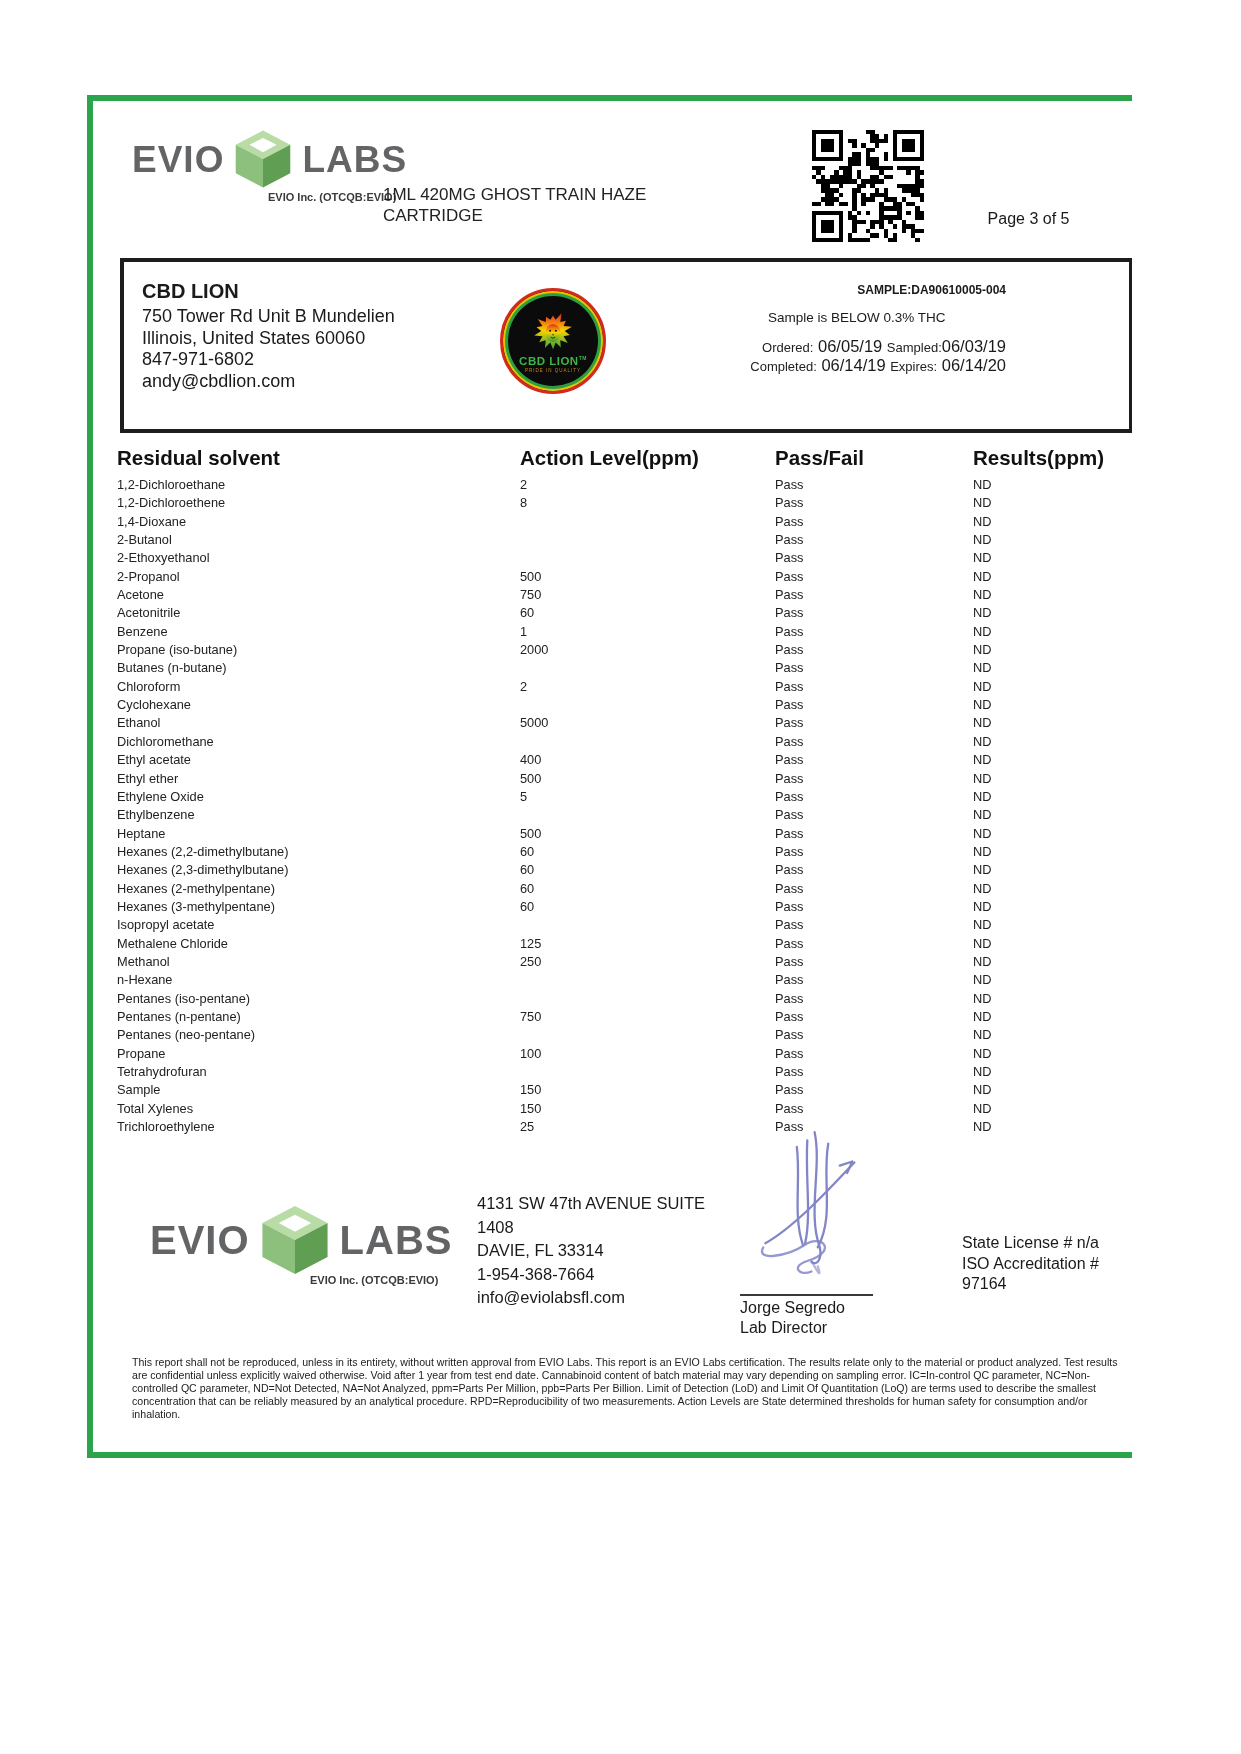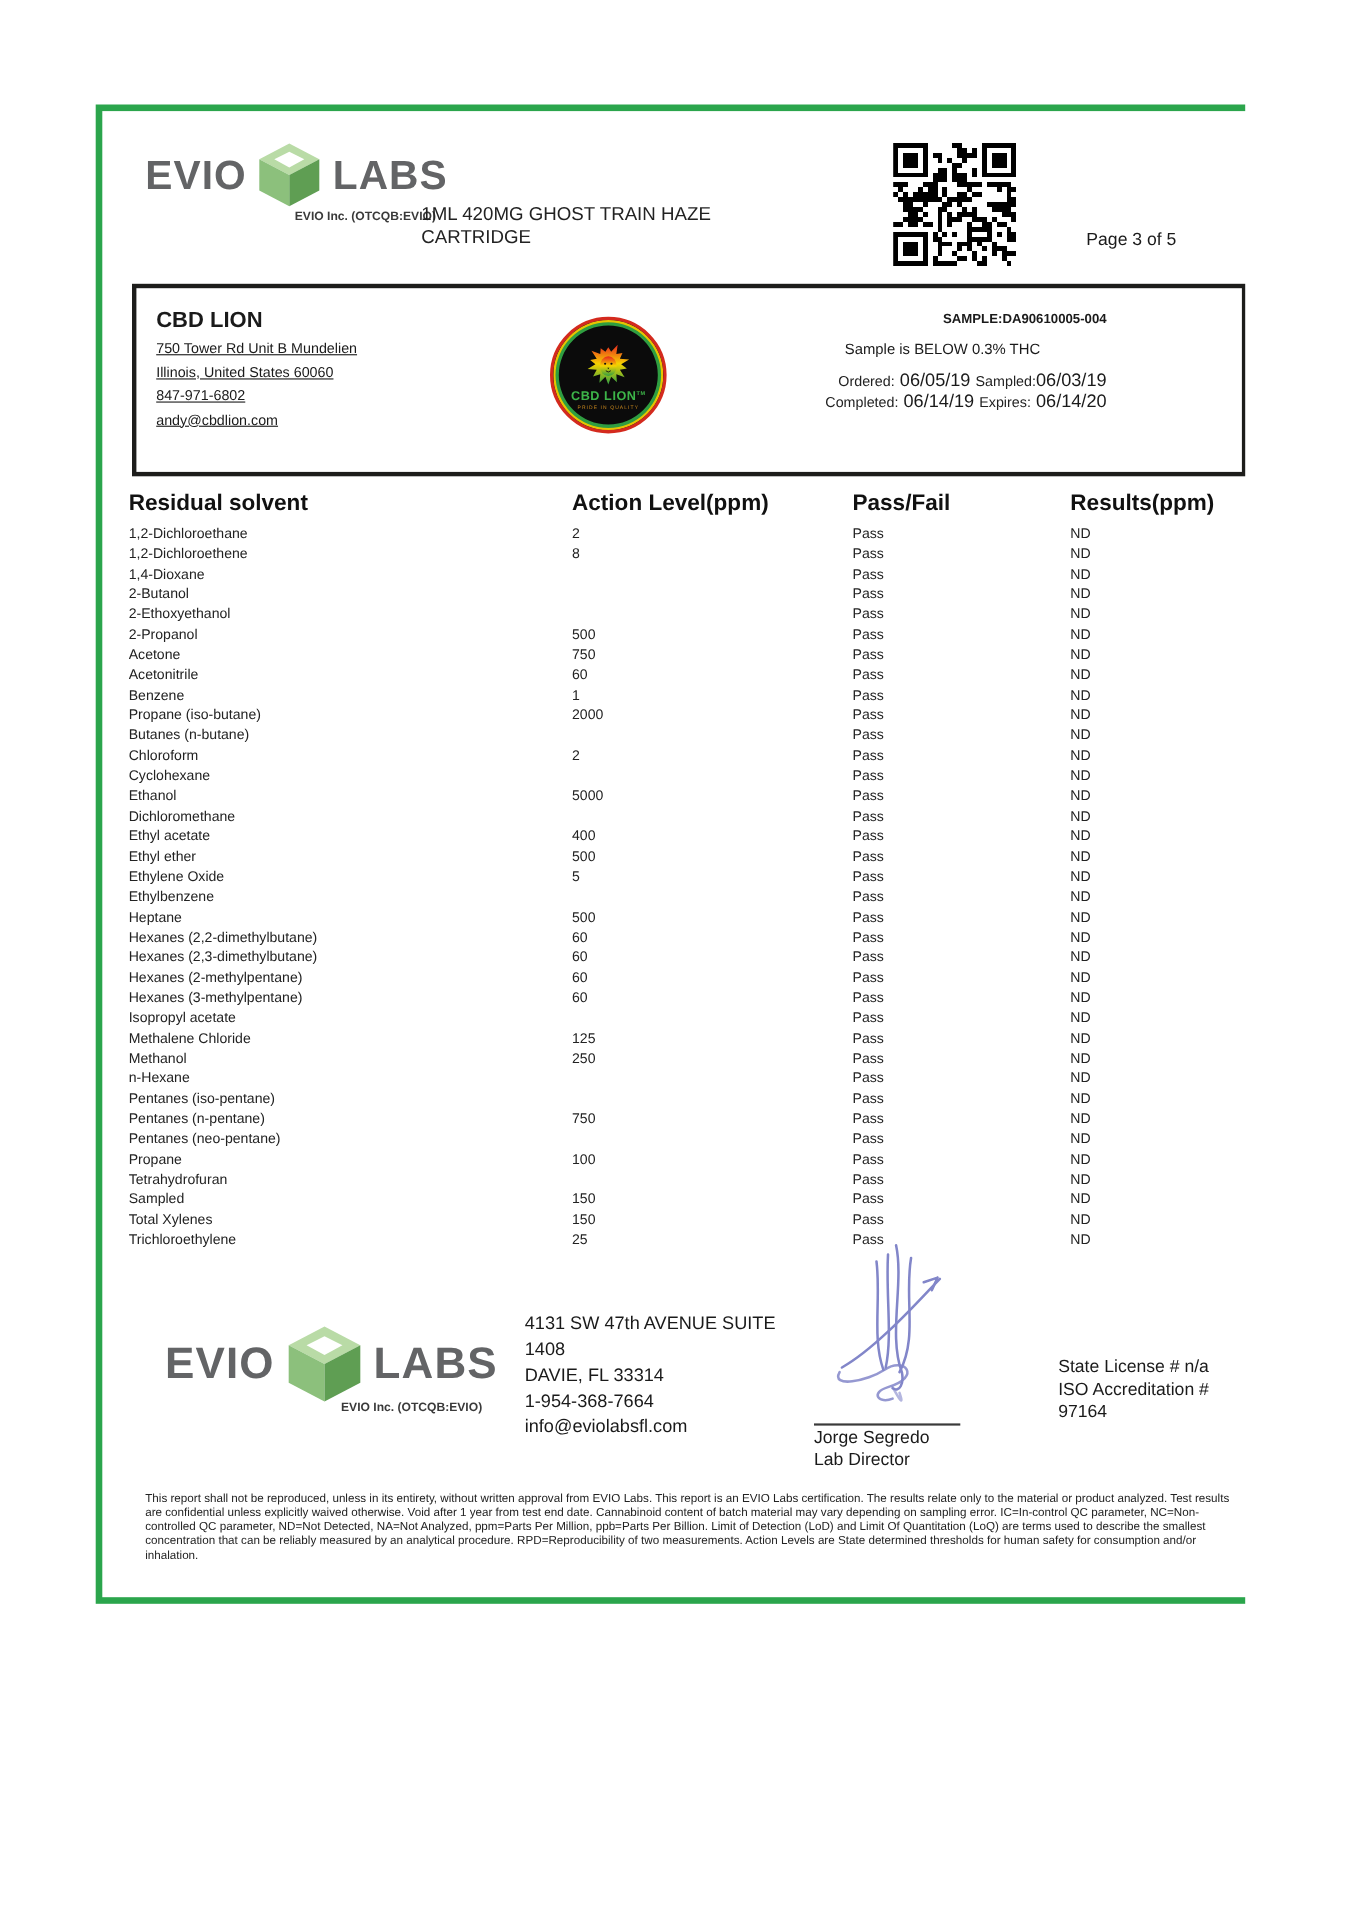--- a/index.html
+++ b/index.html
@@ -27,21 +27,21 @@
 
   .coa-title { left:382px; top:132px; font-size:30px; font-weight:bold; color:#111; }
   .product { left:383px; top:184px; font-size:17px; line-height:21px; color:#222; }
   .qr { left:812px; top:130px; width:112px; height:112px; }
   .page-label { left:952px; top:210px; width:153px; text-align:center; font-size:16px; }
 
   
   .info-box { left:120px; top:258px; width:1013px; height:175px;
               border:4px solid var(--c-box-border,#1d1d1b); box-sizing:border-box; background:#fff; }
   .client-name { left:142px; top:280px; font-size:20px; font-weight:bold; }
-  .client-lines { left:142px; top:306px; font-size:13px; line-height:21.5px;text-decoration:underline; }
+  .client-lines { left:142px; top:306px; font-size:18px; line-height:21.5px; }
 
   .lion { left:500px; top:288px; width:106px; height:106px; border-radius:50%;
           background:#0b0b0b; border:3px solid var(--c-lion-red,#d42a1e); box-sizing:border-box;
           box-shadow: inset 0 0 0 2px var(--c-lion-yellow,#e8c400), inset 0 0 0 5px var(--c-lion-green,#2f9e41);
           display:flex; flex-direction:column; align-items:center; justify-content:center; }
   .lion svg { width:54px; height:46px; display:block; }
   .lion-title { color:#3db549; font-weight:bold; font-size:11.5px; letter-spacing:0.5px; line-height:1; margin-top:1px; }
   .lion-title sup { font-size:5px; }
   .lion-sub { color:#c9881e; font-size:4.5px; letter-spacing:1px; line-height:1; margin-top:2px; }
 
@@ -570,21 +570,21 @@
       <div>Pass</div>
       <div>ND</div>
     </div>
       <div class="t-row">
       <div>Tetrahydrofuran</div>
       <div></div>
       <div>Pass</div>
       <div>ND</div>
     </div>
       <div class="t-row">
-      <div>Sampled</div>
+      <div>Sample</div>
       <div>150</div>
       <div>Pass</div>
       <div>ND</div>
     </div>
       <div class="t-row">
       <div>Total Xylenes</div>
       <div>150</div>
       <div>Pass</div>
       <div>ND</div>
     </div>

